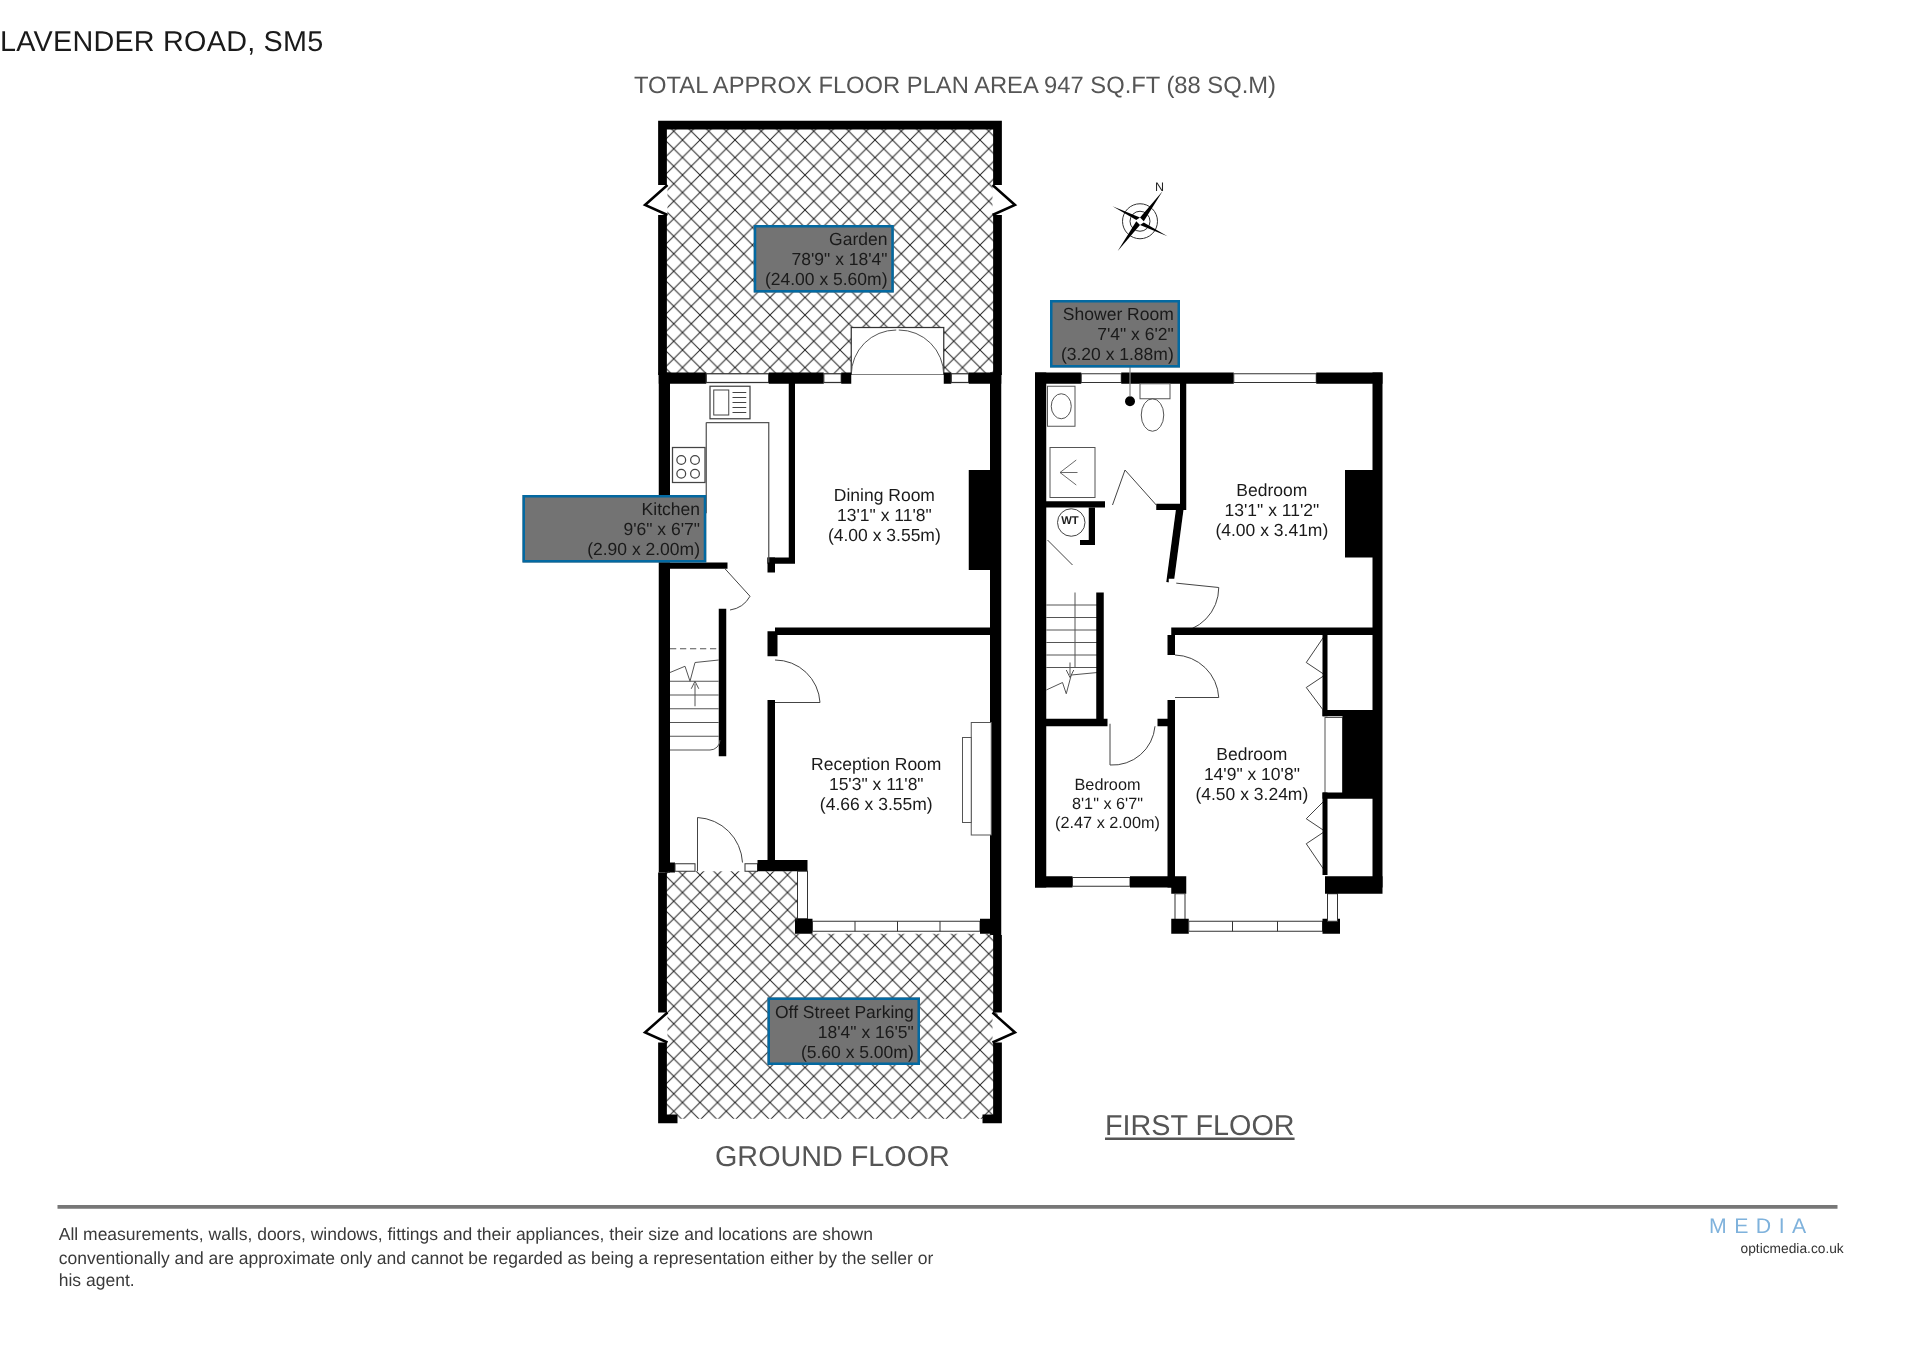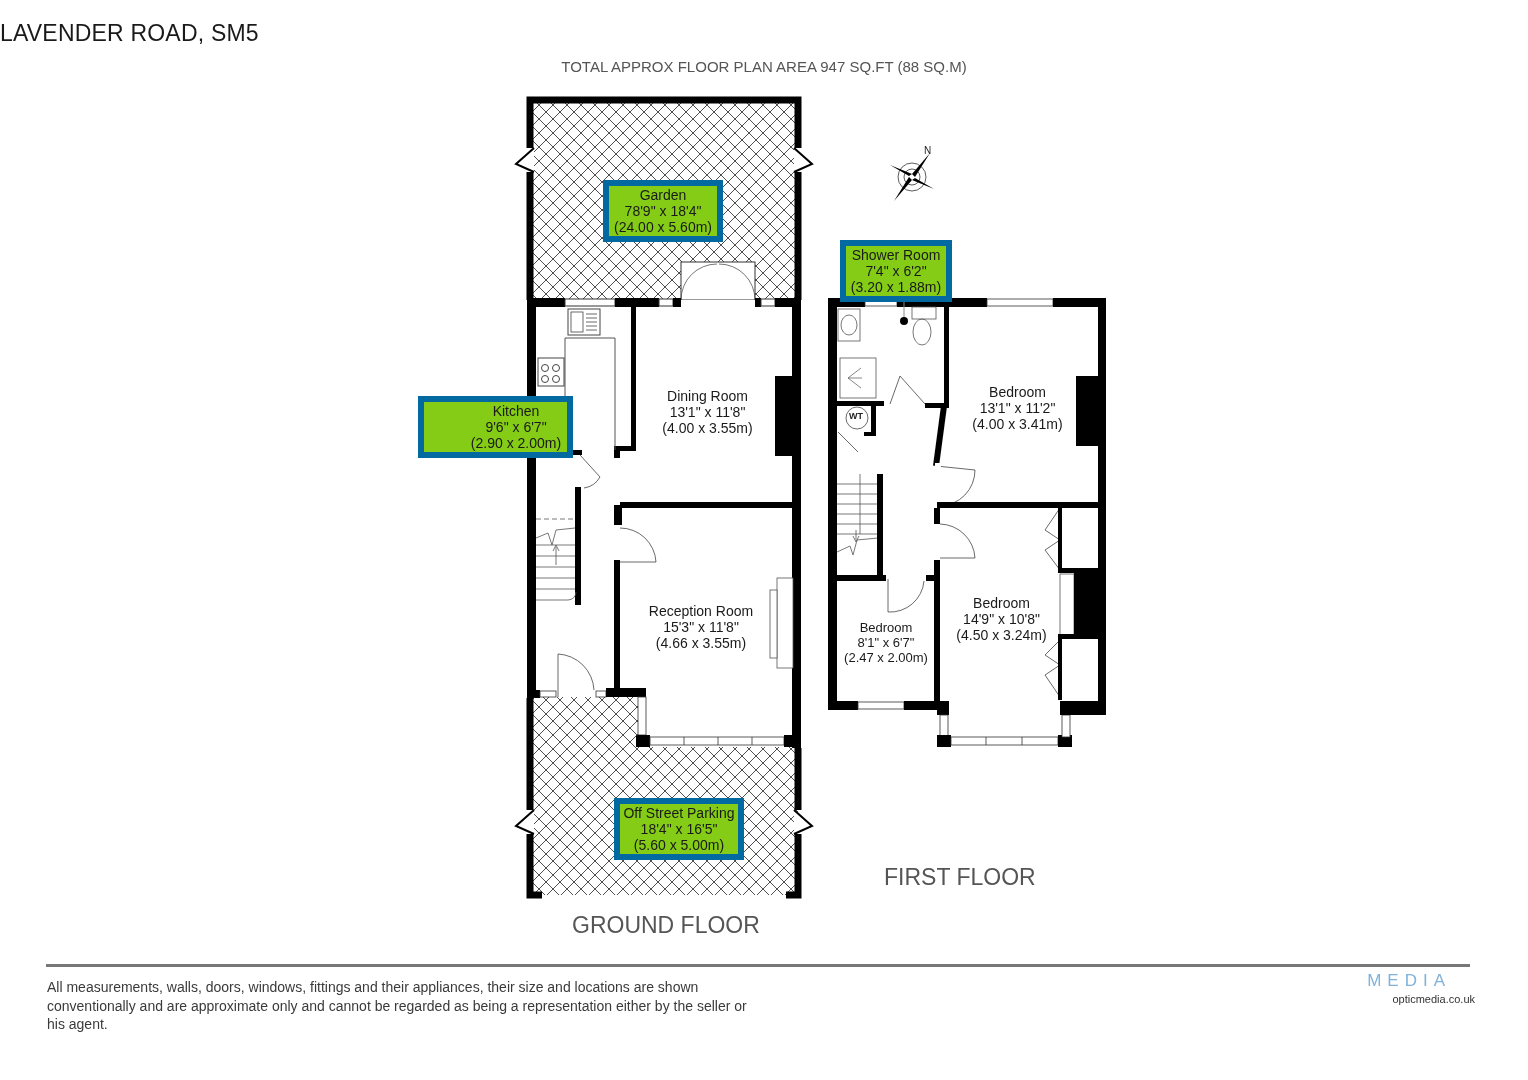--- a/index.html
+++ b/index.html
@@ -1,22 +1,22 @@
 <!DOCTYPE html>
 <html><head>
 <meta charset="utf-8">
 <style>
   html, body { margin:0; padding:0; background:#ffffff; }
   body { width:1528px; height:1080px; position:relative; overflow:hidden; font-family:"Liberation Sans", sans-serif; }
   .abs { position:absolute; }
   .title { left:0; width:1528px; top:20px; text-align:left; font-size:23px; color:#1a1a1a; letter-spacing:0.2px; }
-  .subtitle { left:0; width:1528px; top:58px; text-align:center; font-size:15px; color:#555555; }
+  .subtitle { left:0; width:1528px; top:58px; text-align:center; font-size:19px; color:#555555; }
   .floor-label { font-size:23px; color:#555555; }
   svg#plan { position:absolute; left:0; top:0; }
-  .label-box { position:absolute; background:#84cc16; border:6px solid #0369a1; text-align:center; font-size:14px; line-height:16px; color:#1a1a1a; padding:1px 3px; }
+  .label-box { position:absolute; background:#737373; border:2px solid #0369a1; text-align:right; font-size:14px; line-height:16px; color:#1a1a1a; padding:1px 3px; }
   .room-label { position:absolute; text-align:center; font-size:14px; line-height:16px; color:#1a1a1a; }
   .divider { left:46px; top:964px; width:1424px; height:3px; background:#777777; }
   .disclaimer { left:47px; top:978px; width:720px; font-size:14px; line-height:18.5px; color:#3a3a3a; }
   .logo { left:1330px; top:975px; width:145px; text-align:right; }
   .logo-word { font-size:52px; line-height:46px; color:#666; letter-spacing:-1px; font-weight:300; }
   .logo-word .o { color:#1c7cc7; }
   .logo-media { font-size:17px; color:#7fb2dc; letter-spacing:6px; margin-top:-4px; margin-right:24px; }
   .logo-url { font-size:11px; color:#333; margin-top:2px; }
 </style>
 </head>
@@ -242,21 +242,21 @@
   <div>8'1" x 6'7"</div>
   <div>(2.47 x 2.00m)</div>
 </div>
 <div class="room-label" style="left:944px;top:595px;width:115px;">
   <div>Bedroom</div>
   <div>14'9" x 10'8"</div>
   <div>(4.50 x 3.24m)</div>
 </div>
 
 <div class="abs floor-label" style="left:572px;top:912px;">GROUND FLOOR</div>
-<div class="abs floor-label" style="left:884px;top:864px;">FIRST FLOOR</div>
+<div class="abs floor-label" style="left:884px;top:887px;text-decoration:underline;">FIRST FLOOR</div>
 
 <div class="abs divider"></div>
 <div class="abs disclaimer">All measurements, walls, doors, windows, fittings and their appliances, their size and locations are shown conventionally and are approximate only and cannot be regarded as being a representation either by the seller or his agent.</div>
 
 <div class="abs logo">
   <div class="logo-media">MEDIA</div>
   <div class="logo-url">opticmedia.co.uk</div>
 </div>
 
 </body></html>

